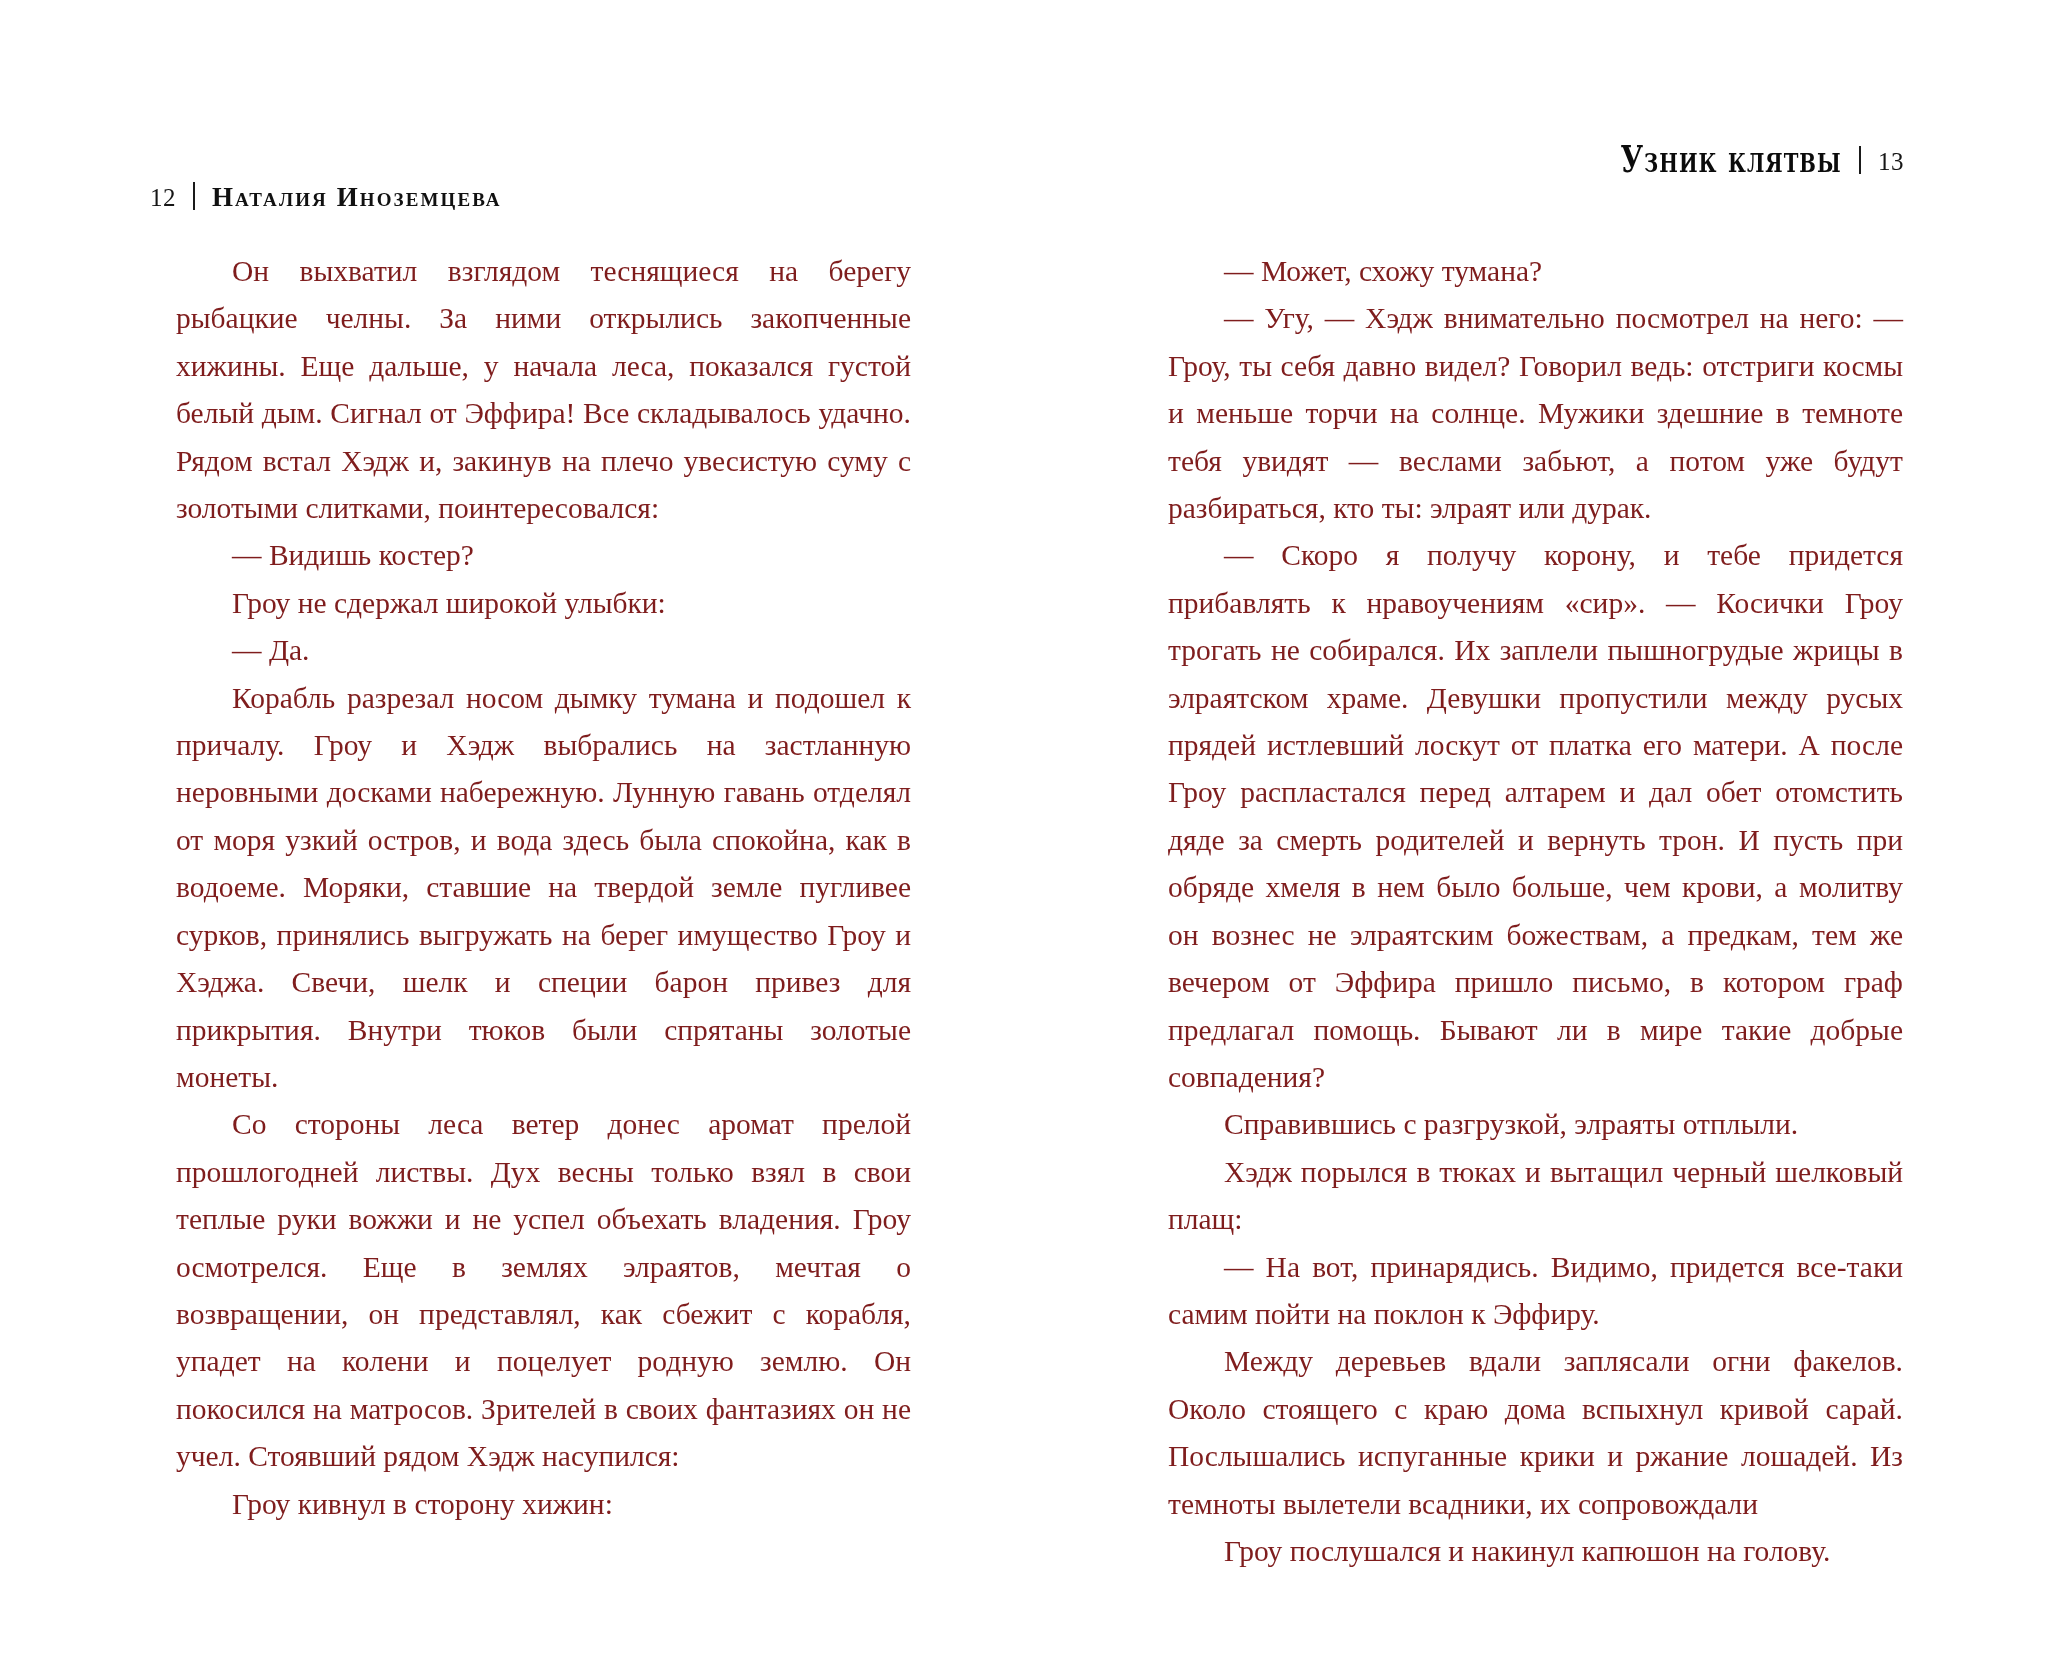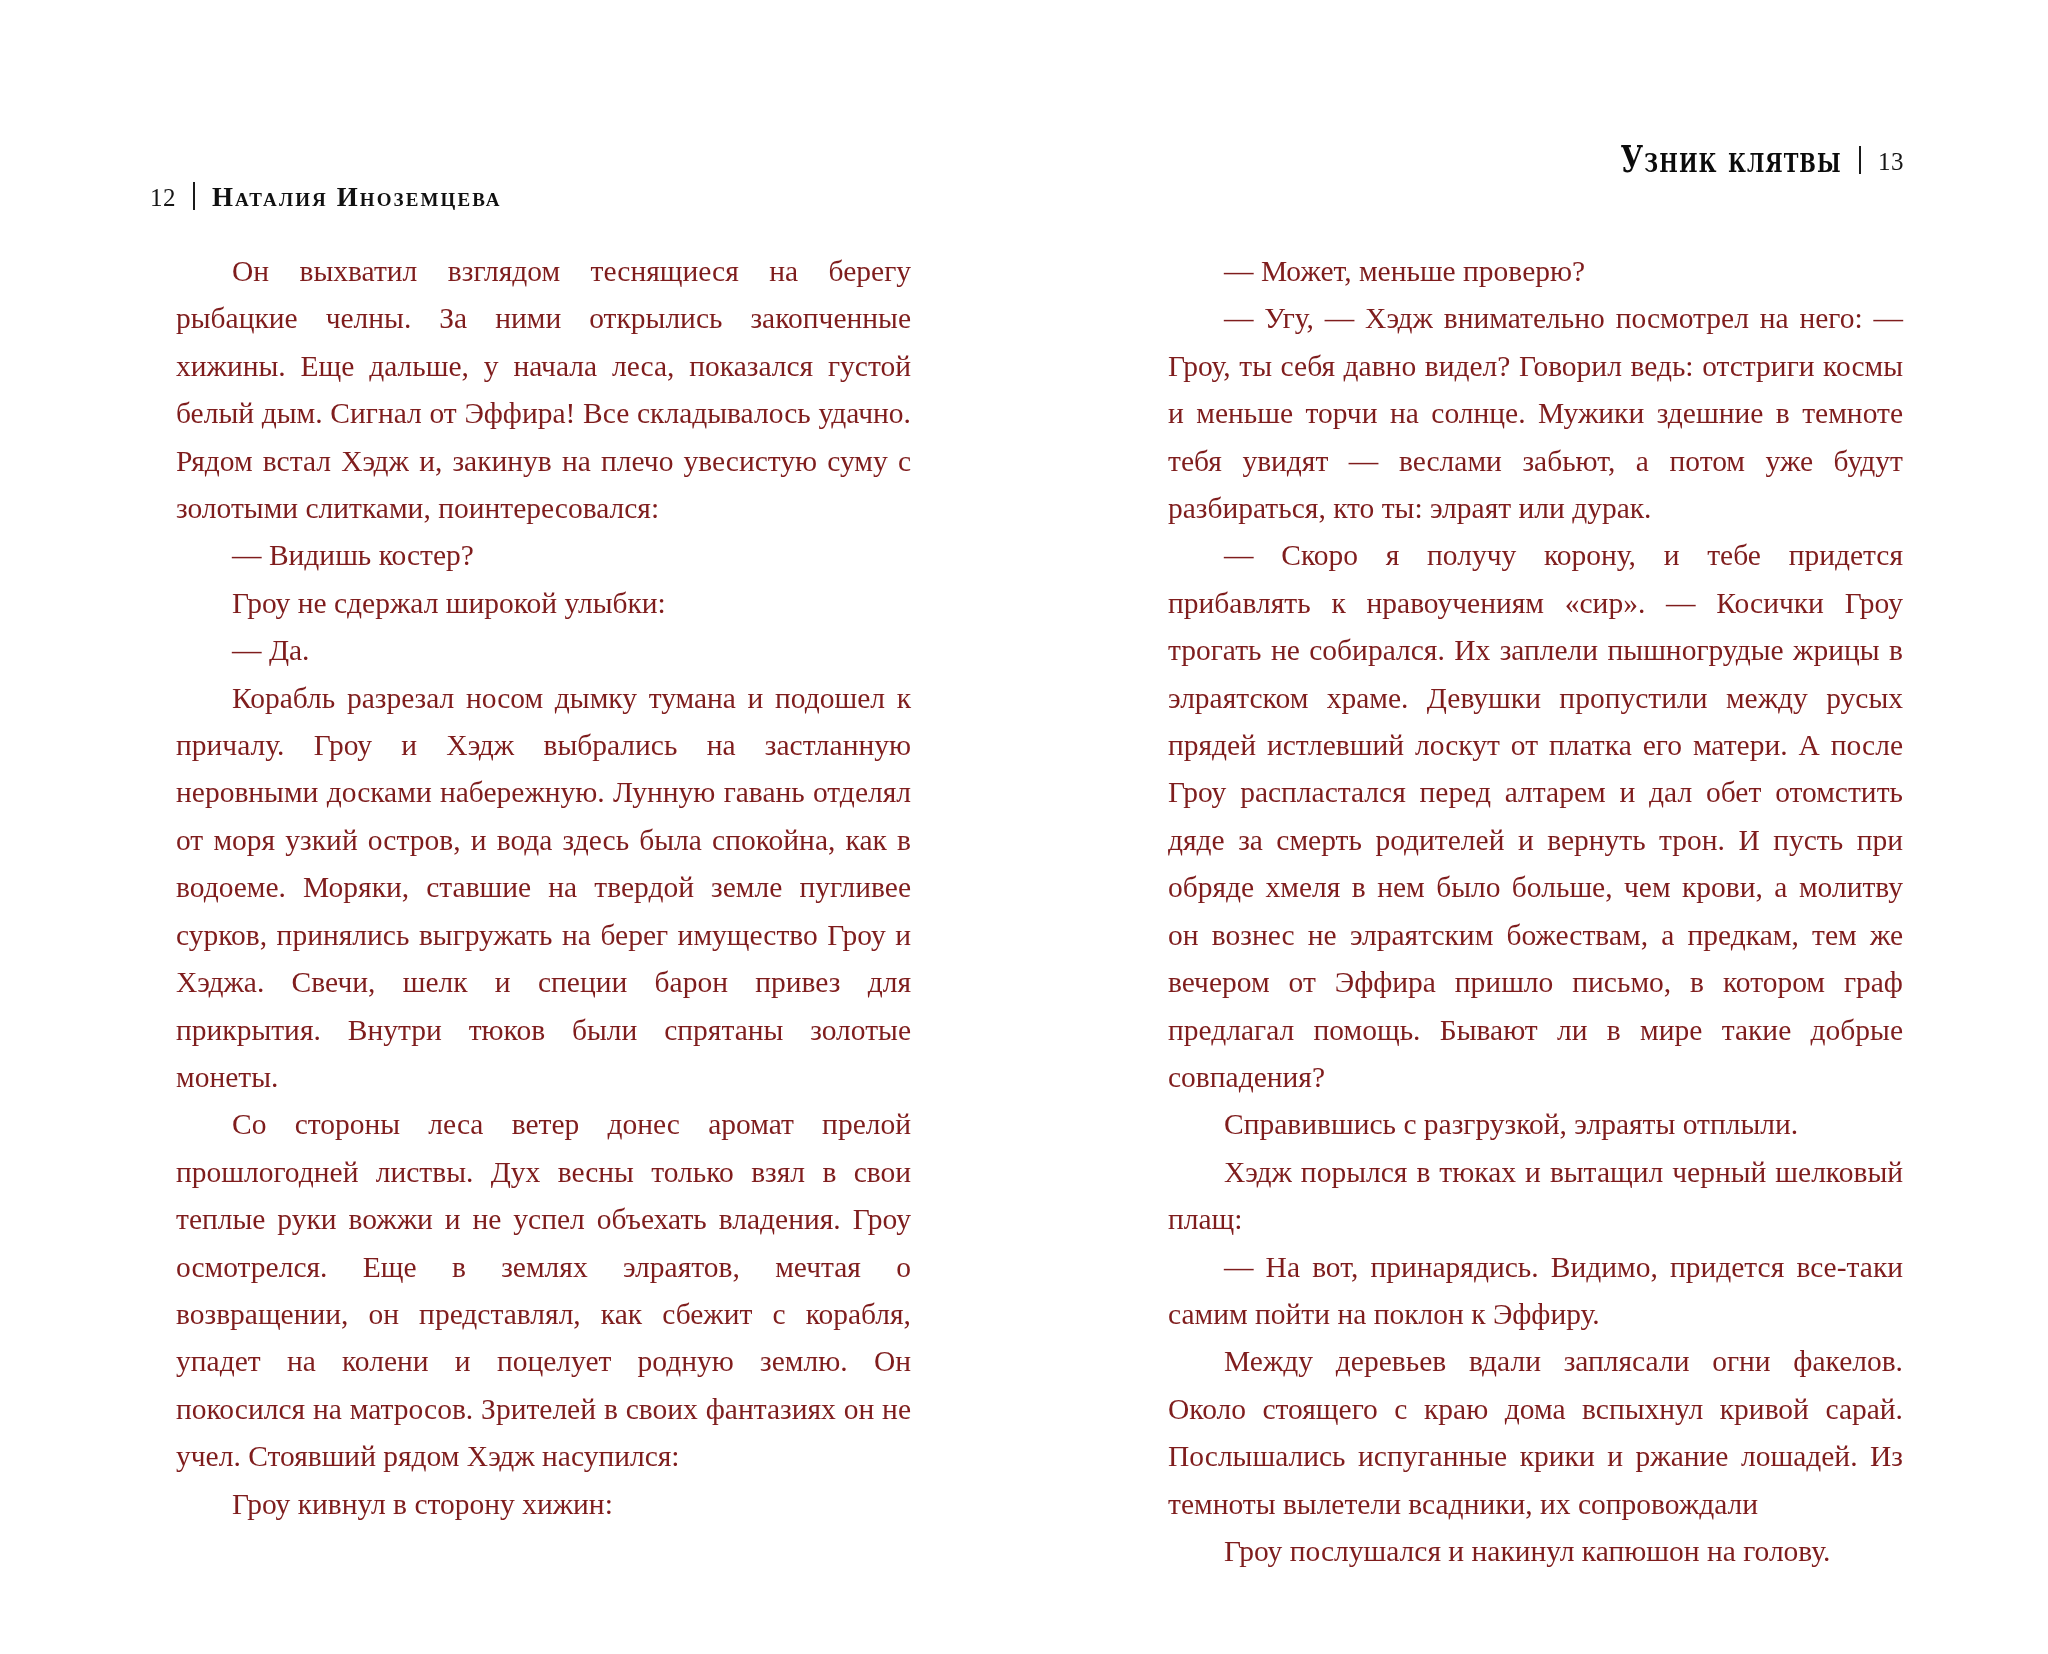--- a/index.html
+++ b/index.html
@@ -122,21 +122,21 @@
     <p>Он выхватил взглядом теснящиеся на берегу рыбацкие челны. За ними открылись закопченные хижины. Еще дальше, у начала леса, показался густой белый дым. Сигнал от Эффира! Все складывалось удачно. Рядом встал Хэдж и, закинув на плечо увесистую суму с золотыми слитками, поинтересовался:</p>
     <p>— Видишь костер?</p>
     <p>Гроу не сдержал широкой улыбки:</p>
     <p>— Да.</p>
     <p>Корабль разрезал носом дымку тумана и подошел к причалу. Гроу и Хэдж выбрались на застланную неровными досками набережную. Лунную гавань отделял от моря узкий остров, и вода здесь была спокойна, как в водоеме. Моряки, ставшие на твердой земле пугливее сурков, принялись выгружать на берег имущество Гроу и Хэджа. Свечи, шелк и специи барон привез для прикрытия. Внутри тюков были спрятаны золотые монеты.</p>
     <p>Со стороны леса ветер донес аромат прелой прошлогодней листвы. Дух весны только взял в свои теплые руки вожжи и не успел объехать владения. Гроу осмотрелся. Еще в землях элраятов, мечтая о возвращении, он представлял, как сбежит с корабля, упадет на колени и поцелует родную землю. Он покосился на матросов. Зрителей в своих фантазиях он не учел. Стоявший рядом Хэдж насупился:</p>
     <p>Гроу кивнул в сторону хижин:</p>
   </div>
 
   <div class="page-col right">
-    <p>— Может, меньше проверю?</p>
+    <p>— Может, схожу тумана?</p>
     <p>— Угу, — Хэдж внимательно посмотрел на него: — Гроу, ты себя давно видел? Говорил ведь: отстриги космы и меньше торчи на солнце. Мужики здешние в темноте тебя увидят — веслами забьют, а потом уже будут разбираться, кто ты: элраят или дурак.</p>
     <p>— Скоро я получу корону, и тебе придется прибавлять к нравоучениям «сир». — Косички Гроу трогать не собирался. Их заплели пышногрудые жрицы в элраятском храме. Девушки пропустили между русых прядей истлевший лоскут от платка его матери. А после Гроу распластался перед алтарем и дал обет отомстить дяде за смерть родителей и вернуть трон. И пусть при обряде хмеля в нем было больше, чем крови, а молитву он вознес не элраятским божествам, а предкам, тем же вечером от Эффира пришло письмо, в котором граф предлагал помощь. Бывают ли в мире такие добрые совпадения?</p>
     <p>Справившись с разгрузкой, элраяты отплыли.</p>
     <p>Хэдж порылся в тюках и вытащил черный шелковый плащ:</p>
     <p>— На вот, принарядись. Видимо, придется все-таки самим пойти на поклон к Эффиру.</p>
     <p>Между деревьев вдали заплясали огни факелов. Около стоящего с краю дома вспыхнул кривой сарай. Послышались испуганные крики и ржание лошадей. Из темноты вылетели всадники, их сопровождали</p>
     <p>Гроу послушался и накинул капюшон на голову.</p>
   </div>
 
 </div>

